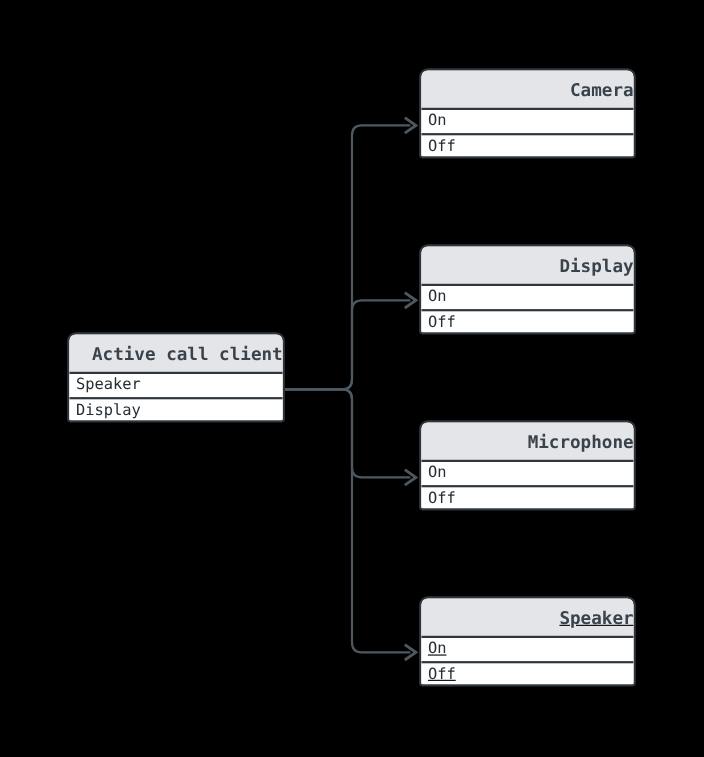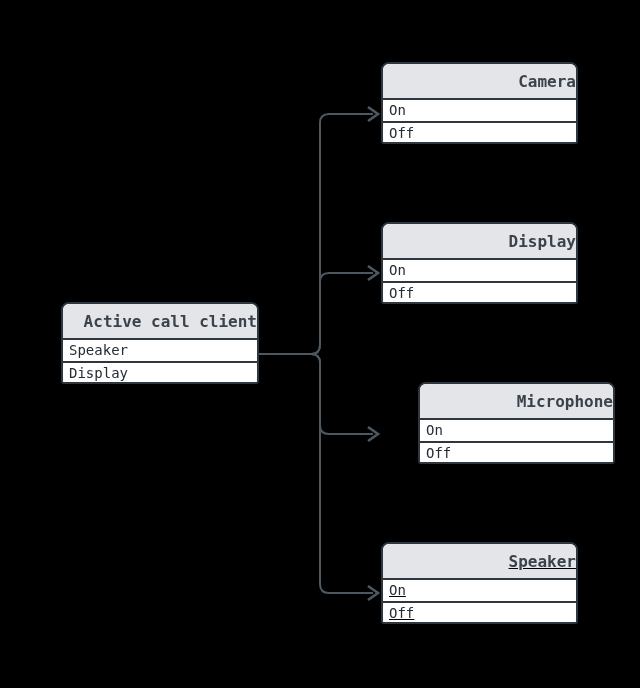--- a/index.html
+++ b/index.html
@@ -60,21 +60,21 @@
     background: var(--row-fill);
     font-size: 14px;
     color: var(--text-row);
   }
   .node-row + .node-row { border-top: 2px solid var(--border); }
 
   .node-source   { left: 61px;  top: 302px; width: 198px; }
   .node-target   { left: 381px; width: 197px; }
   .node-camera     { top: 62px; }
   .node-display    { top: 222px; }
-  .node-microphone { top: 382px; margin-left: 37px; }
+  .node-microphone { top: 382px; }
   .node-speaker    { top: 542px; text-decoration: underline; }
 </style>
 </head>
 <body>
 
 <div class="canvas">
 
   <svg class="edges" viewBox="0 0 640 688" xmlns="http://www.w3.org/2000/svg">
     <path class="line" d="M259 354 H311 Q320 354 320 345 V123 Q320 114 329 114 H373"></path>
     <path class="head" d="M368 107 l10 7 -10 7"></path>

